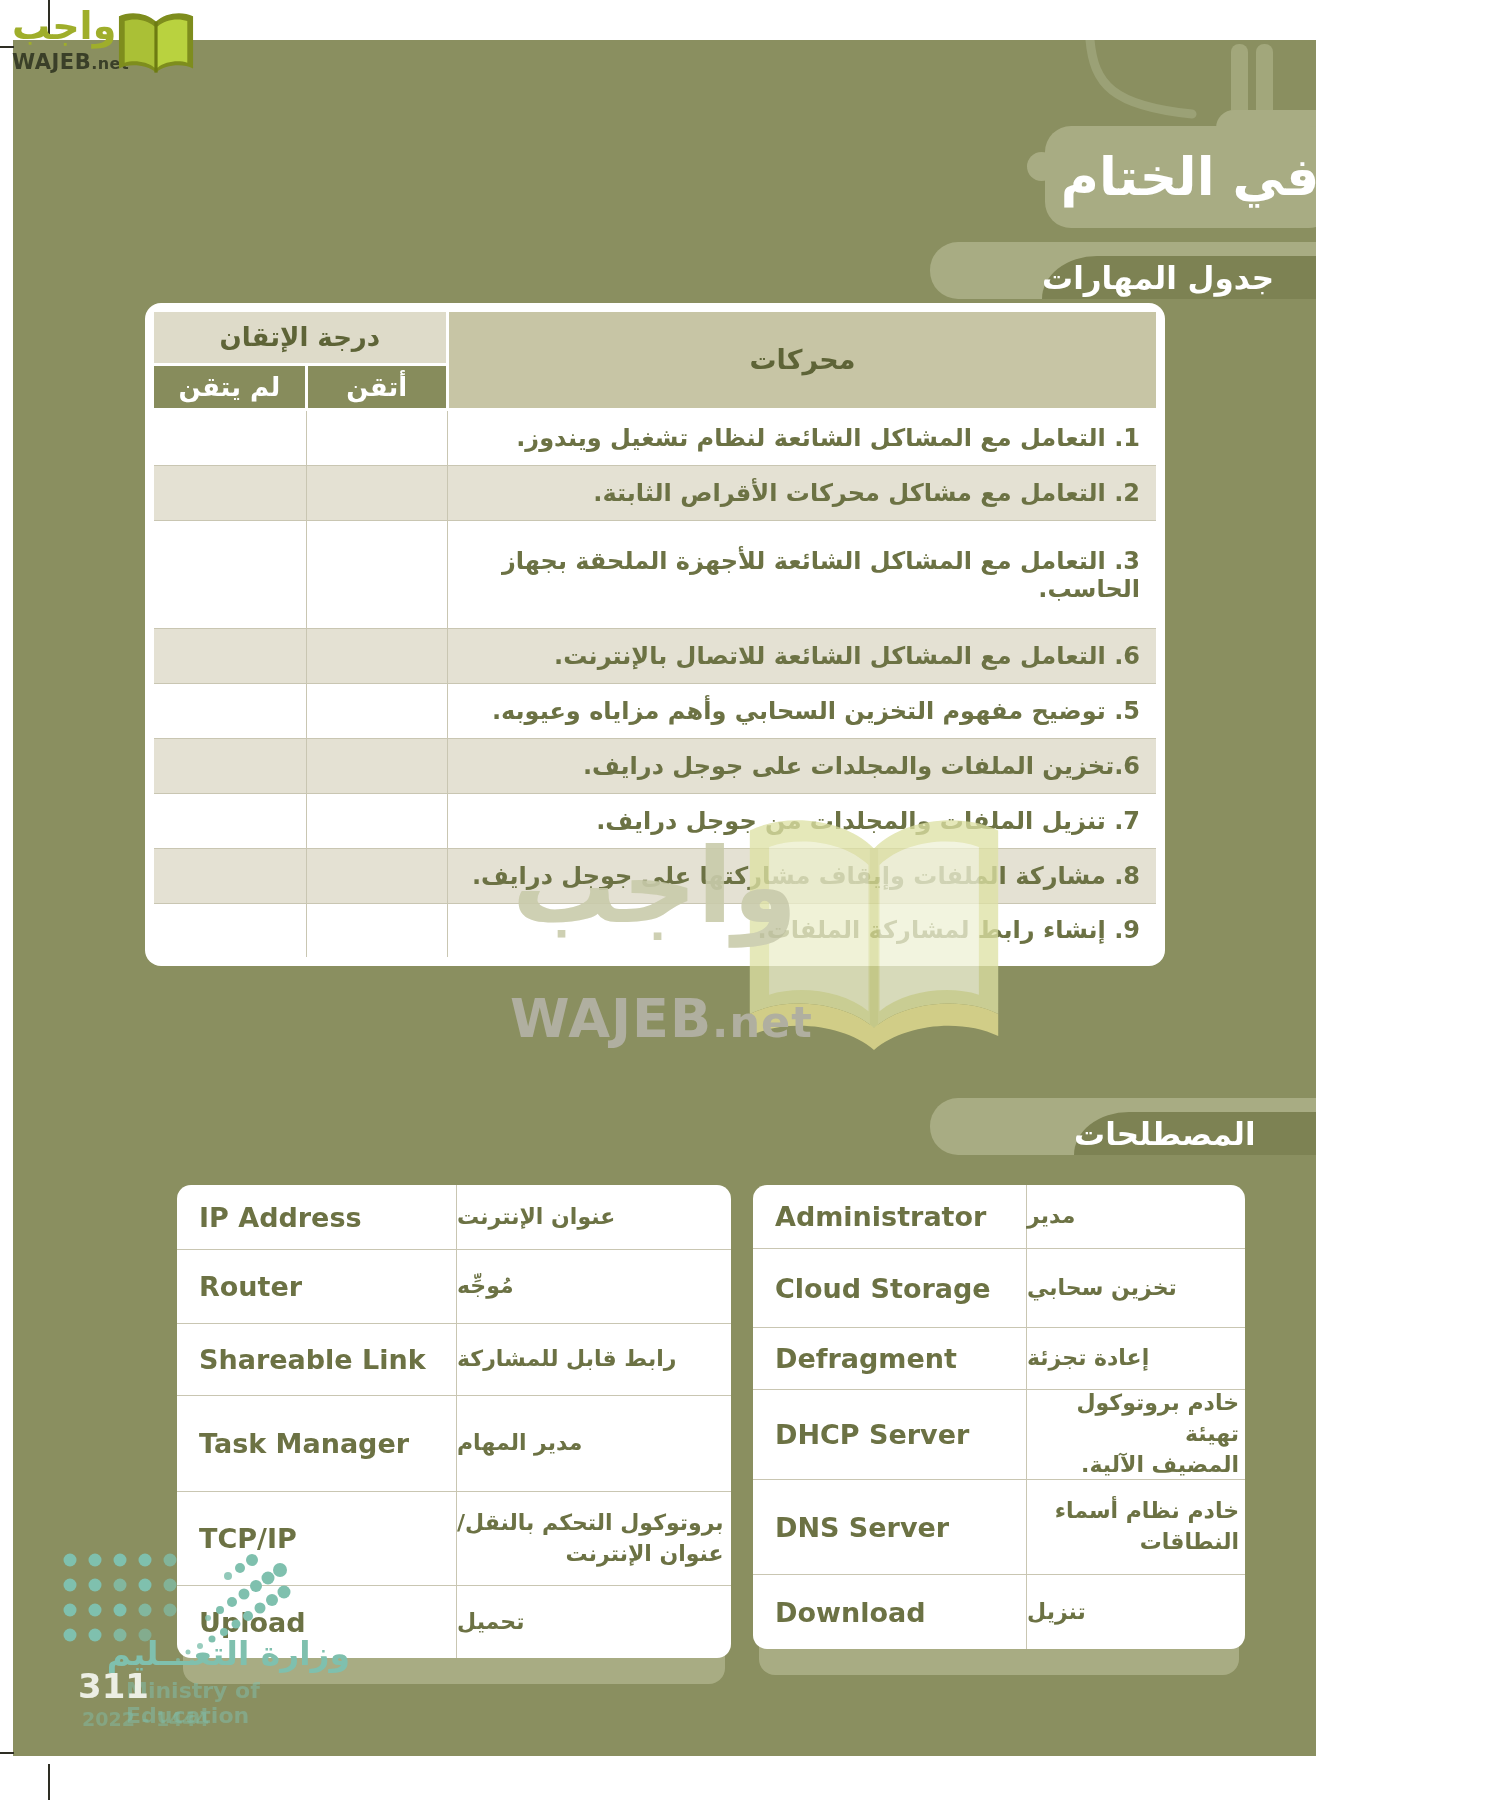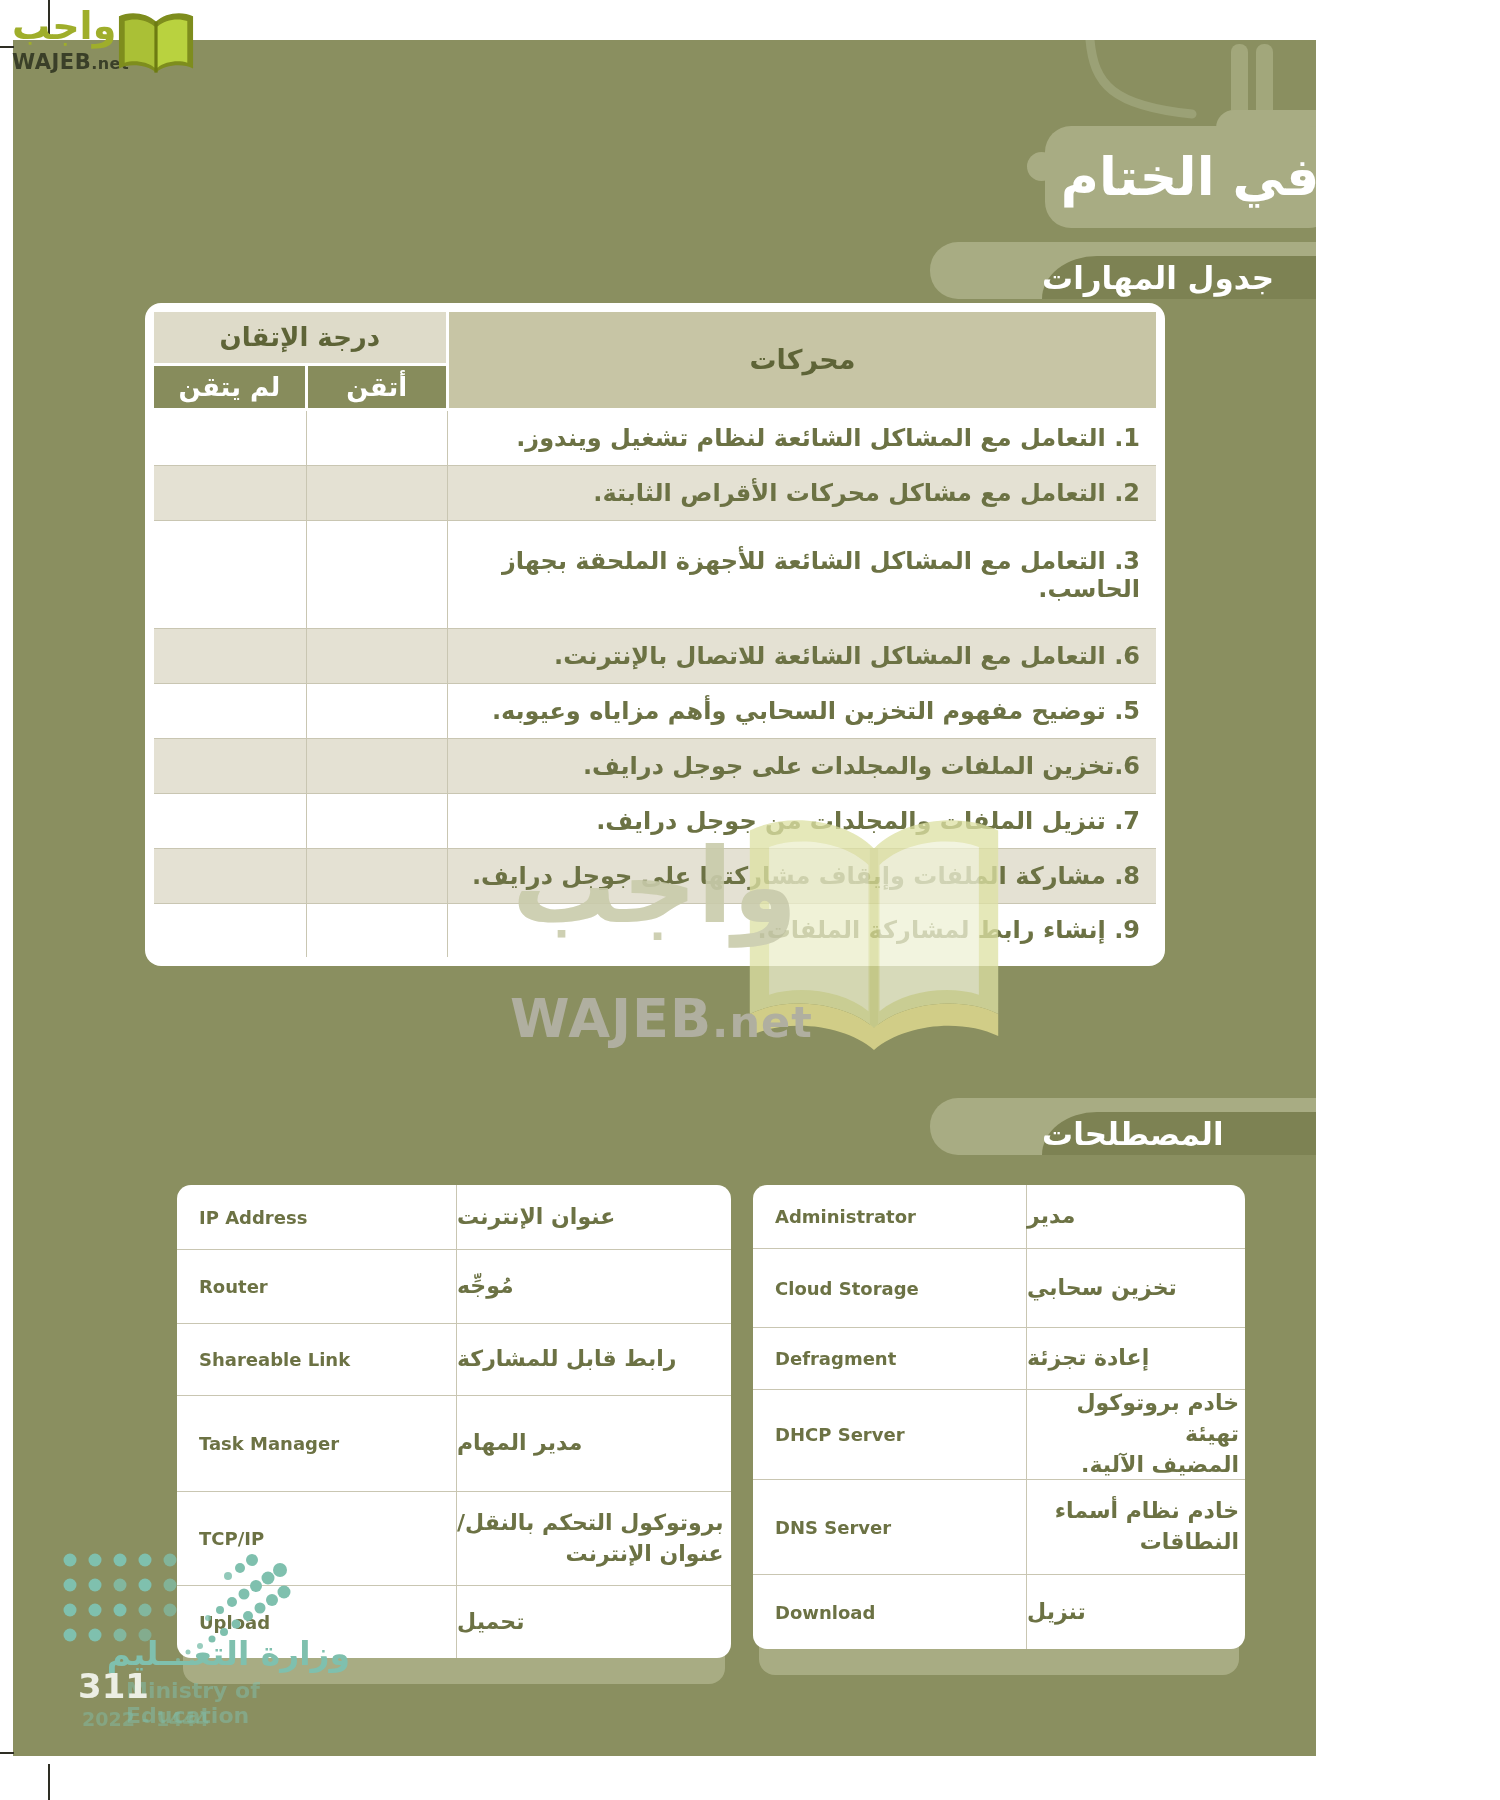--- a/index.html
+++ b/index.html
@@ -48,21 +48,21 @@
   #title-badge{left:1045px;top:126px;width:290px;height:102px;background:var(--olive-light);
     border-radius:26px;color:#fff;font-size:52px;font-weight:700;
     display:flex;align-items:center;justify-content:center;direction:rtl;}
 
   
   .section-band{left:930px;width:475px;height:57px;background:var(--olive-light);border-radius:28px 0 0 28px;}
   .section-bar{left:1042px;width:363px;height:43px;background:var(--olive-bar);
     border-top-left-radius:55px 43px;color:#fff;font-size:31px;font-weight:700;
     display:flex;align-items:center;justify-content:flex-end;direction:rtl;}
   #skills-band{top:242px;} #skills-bar{top:256px;padding-left:0;padding-right:102px;}
-  #terms-band{top:1098px;} #terms-bar{top:1112px;padding-right:108px;}
+  #terms-band{top:1098px;} #terms-bar{top:1112px;padding-right:108px;margin-left:32px;}
 
   
   #skills-card{left:145px;top:303px;width:1020px;height:663px;background:#fff;border-radius:16px;padding:9px;z-index:2;}
   table.skills{width:100%;height:100%;border-collapse:collapse;border-style:hidden;direction:rtl;table-layout:fixed;}
   table.skills th{font-weight:700;text-align:center;}
   .h-skill{background:var(--beige-dark);color:var(--head-olive);font-size:27px;border:3px solid #fff;}
   .h-daraja{background:var(--beige-light);color:var(--head-olive);font-size:26px;border:3px solid #fff;height:52px;}
   .h-sub{background:#878c5c;color:#fff;font-size:26px;border:3px solid #fff;height:45px;}
   table.skills td{border:1px solid var(--cell-line);background:#fff;}
   table.skills tr.alt td{background:var(--row-alt);}
@@ -76,21 +76,21 @@
   #wm-book{position:absolute;left:306px;top:4px;width:276px;height:292px;opacity:.85;}
 
   
   .term-wrap{top:1185px;z-index:2;}
   #terms-left{left:177px;width:554px;}
   #terms-right{left:753px;width:492px;}
   .under{position:absolute;left:6px;right:6px;top:40px;bottom:-26px;background:var(--olive-light);border-radius:16px;}
   .term-card{position:relative;background:#fff;border-radius:14px;overflow:hidden;}
   .term-row{display:flex;align-items:stretch;}
   .term-row + .term-row{border-top:1.5px solid var(--cell-line);}
-  .term-en{display:flex;align-items:center;padding-left:22px;font-weight:700;font-size:18px;color:var(--text-olive);border-right:1.5px solid var(--cell-line);}
+  .term-en{display:flex;align-items:center;padding-left:22px;font-weight:700;font-size:27px;color:var(--text-olive);border-right:1.5px solid var(--cell-line);}
   #terms-left .term-en{width:280px;} #terms-right .term-en{width:274px;}
   .term-ar{flex:1;display:flex;align-items:center;justify-content:flex-end;padding-right:6px;direction:rtl;text-align:right;
     font-weight:700;font-size:22px;color:var(--text-olive);white-space:pre-line;line-height:1.4;}
   #terms-left .term-row:nth-child(1){height:64px;}
   #terms-left .term-row:nth-child(2){height:74px;}
   #terms-left .term-row:nth-child(3){height:72px;}
   #terms-left .term-row:nth-child(4){height:96px;}
   #terms-left .term-row:nth-child(5){height:94px;}
   #terms-left .term-row:nth-child(6){height:73px;}
   #terms-right .term-row:nth-child(1){height:63px;}

